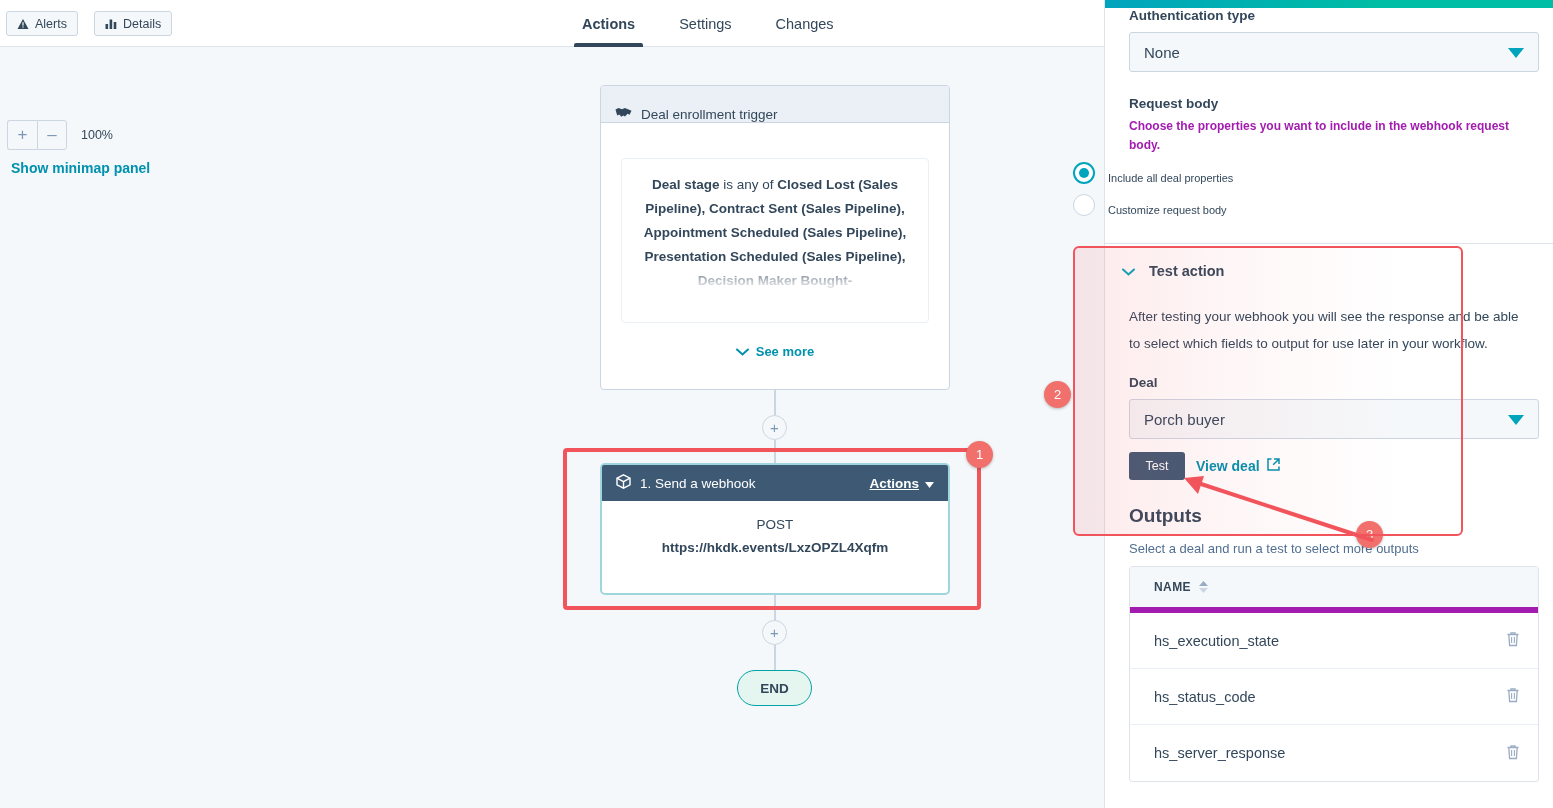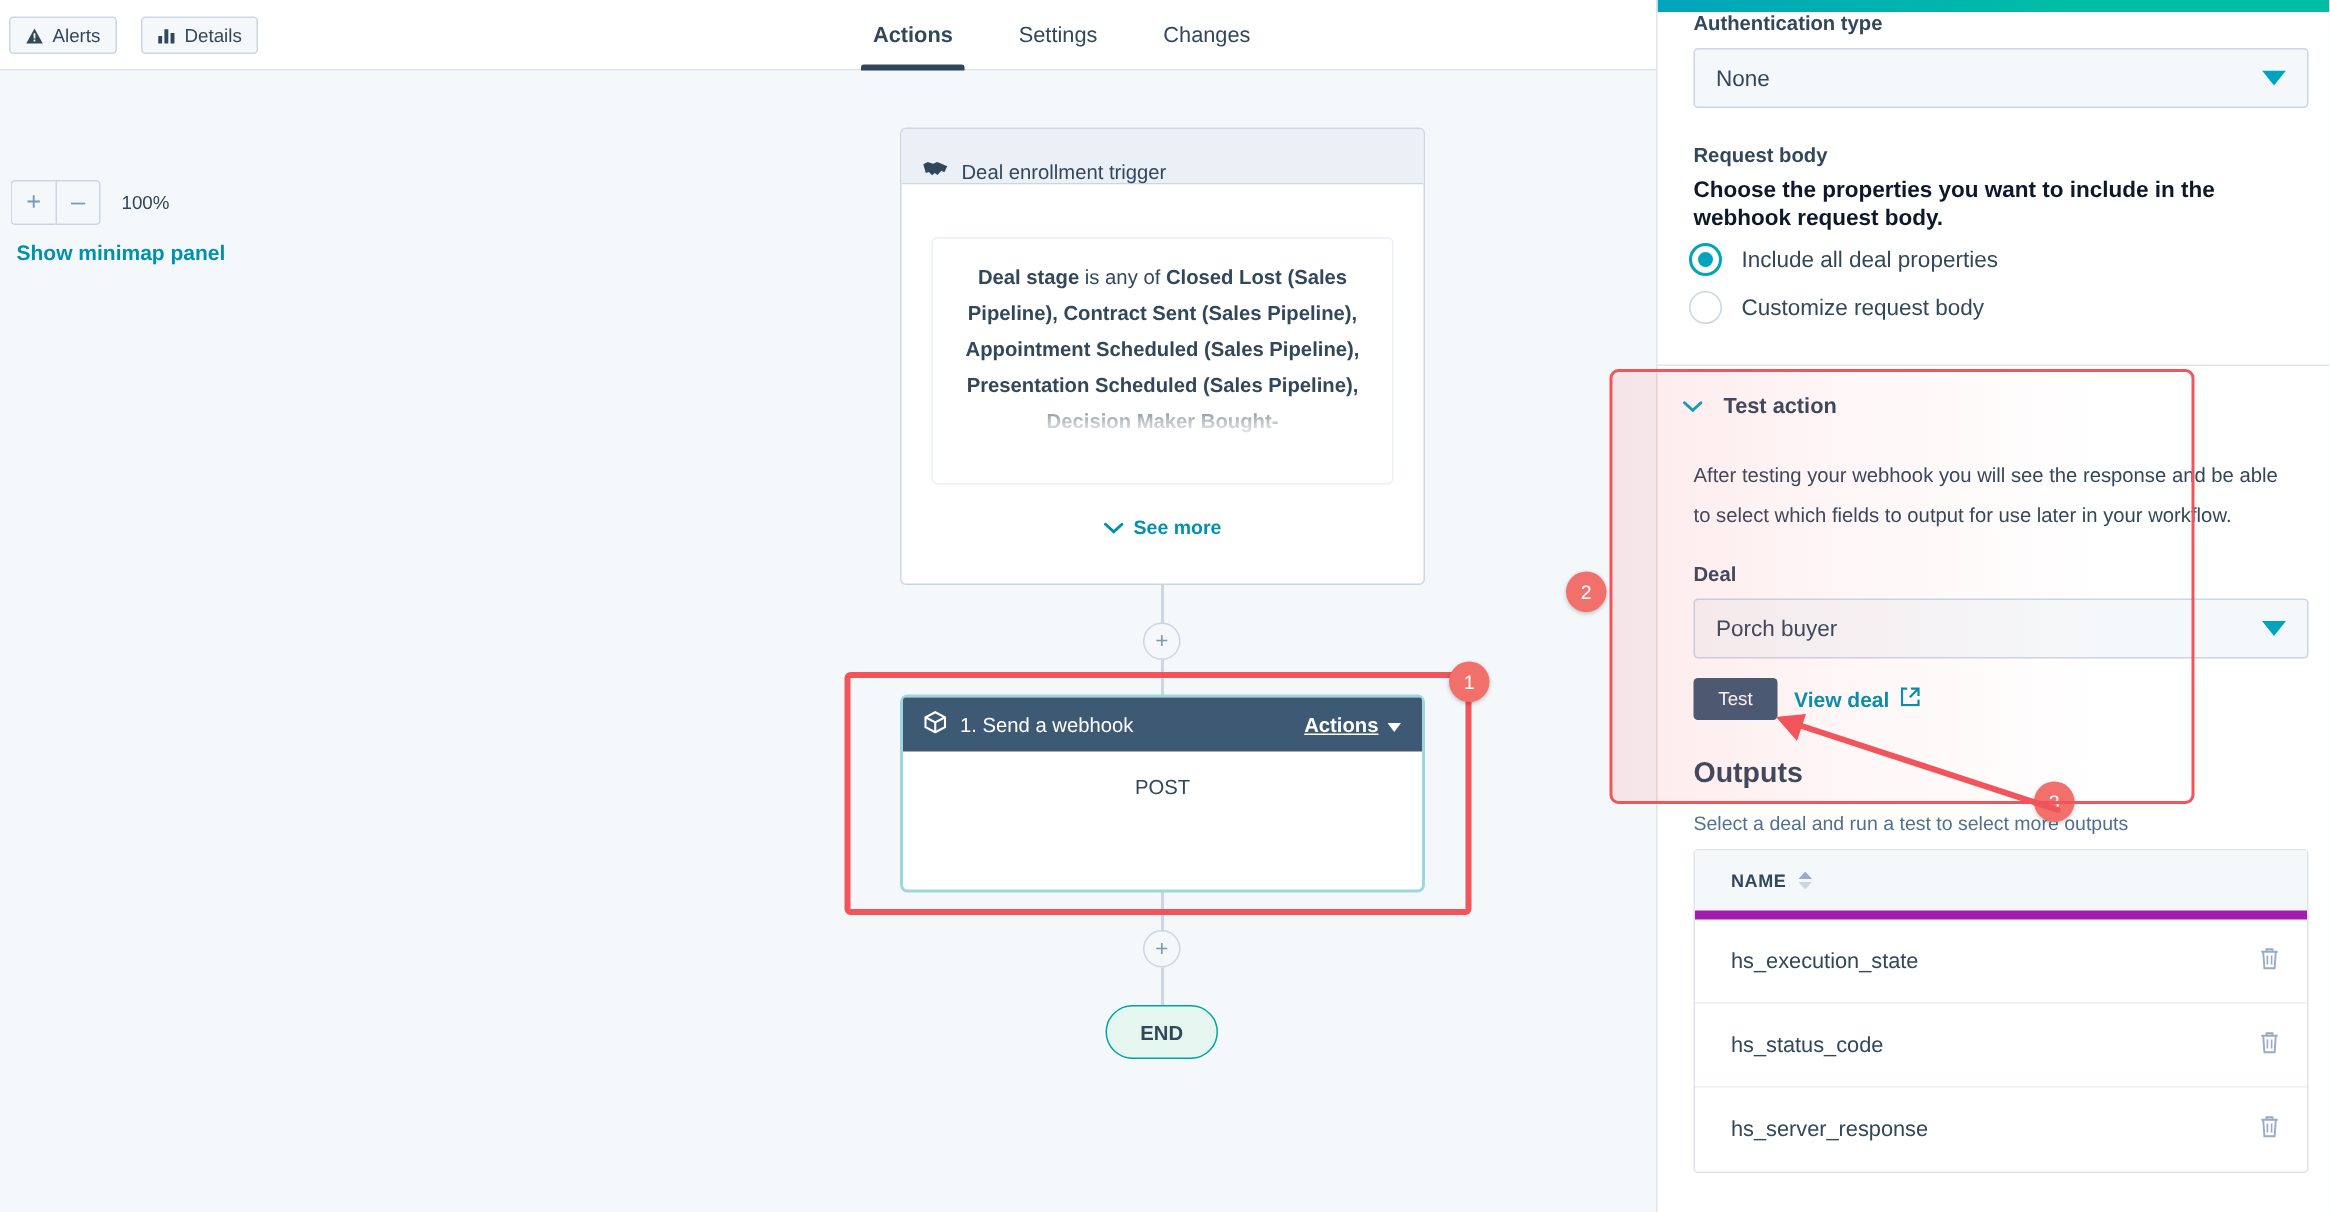--- a/index.html
+++ b/index.html
@@ -147,25 +147,25 @@
     font-size:15px; color:#33475b; cursor:pointer;
   }
   .select-caret { margin-left:auto; }
 
   #auth-label { position:absolute; left:1129px; top:8px; }
   #auth-select { position:absolute; left:1129px; top:32px; width:410px; }
 
   #reqbody-label { position:absolute; left:1129px; top:96px; }
   #reqbody-desc {
     position:absolute; left:1129px; top:117px; width:400px;
-    font-size:15px; font-weight:bold; line-height:19px; color:#0f172a;
+    font-size:12px; font-weight:bold; line-height:19px; color:#a21caf;
   }
   .radio-row {
-    position:absolute; left:1126px; display:flex; align-items:center; gap:13px;
-    font-size:15px; color:#33475b; cursor:pointer;
+    position:absolute; left:1073px; display:flex; align-items:flex-end; gap:13px;
+    font-size:11px; color:#33475b; cursor:pointer;
   }
   #radio-all { top:162px; }
   #radio-custom { top:194px; }
   .radio {
     width:22px; height:22px; border-radius:50%;
     border:1.5px solid #cbd6e2; background:#fff;
     display:flex; align-items:center; justify-content:center; flex:none;
   }
   .radio.checked { border-color:#00a4bd; border-width:2px; }
   .radio.checked::after {
@@ -337,20 +337,21 @@
         <span>Actions</span>
         <span>
           <svg width="9" height="6" viewBox="0 0 9 6">
               <path d="M0 0 L9 0 L4.5 6 Z" fill="#fff"></path>
             </svg>
         </span>
       </span>
     </div>
     <div id="action-body">
       <div>POST</div>
+      <div id="action-url">https://hkdk.events/LxzOPZL4Xqfm</div>
     </div>
   </div>
 
   <div id="end-node">
     <span>END</span>
   </div>
 </div>
 
 <div id="annot-box-1"></div>
 <div class="badge" id="badge-1">1</div>

